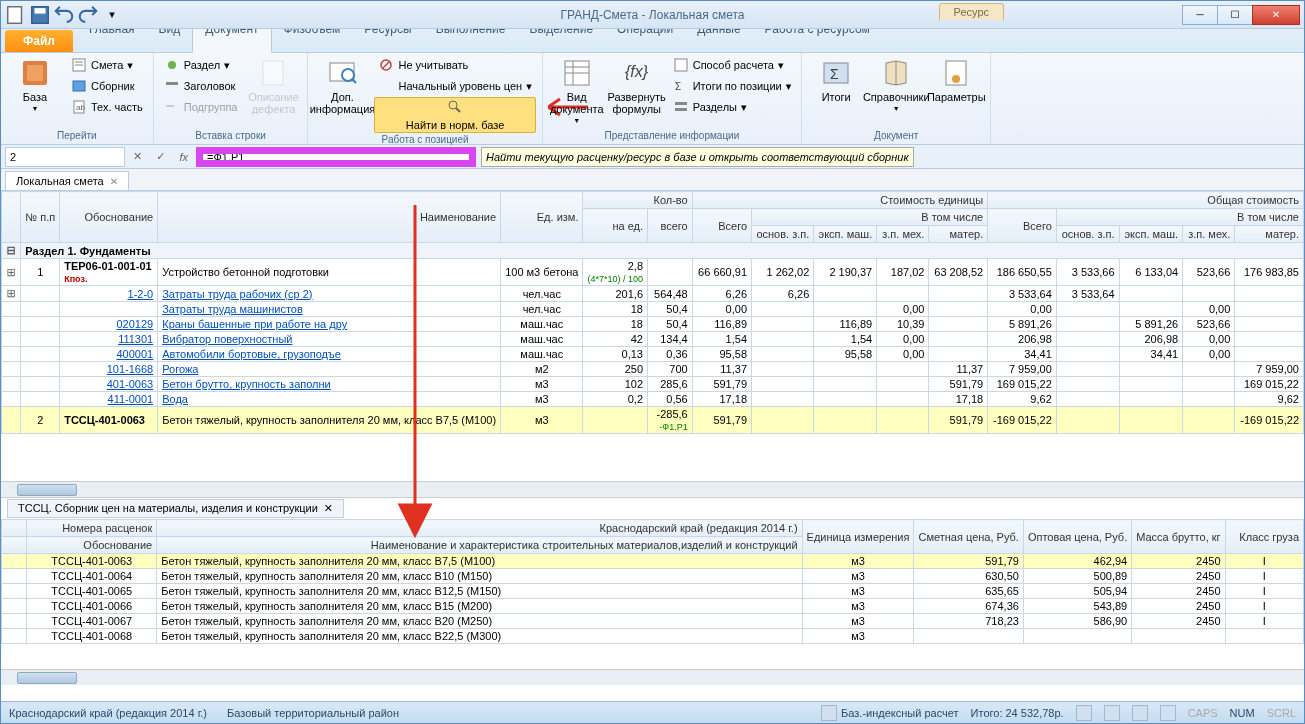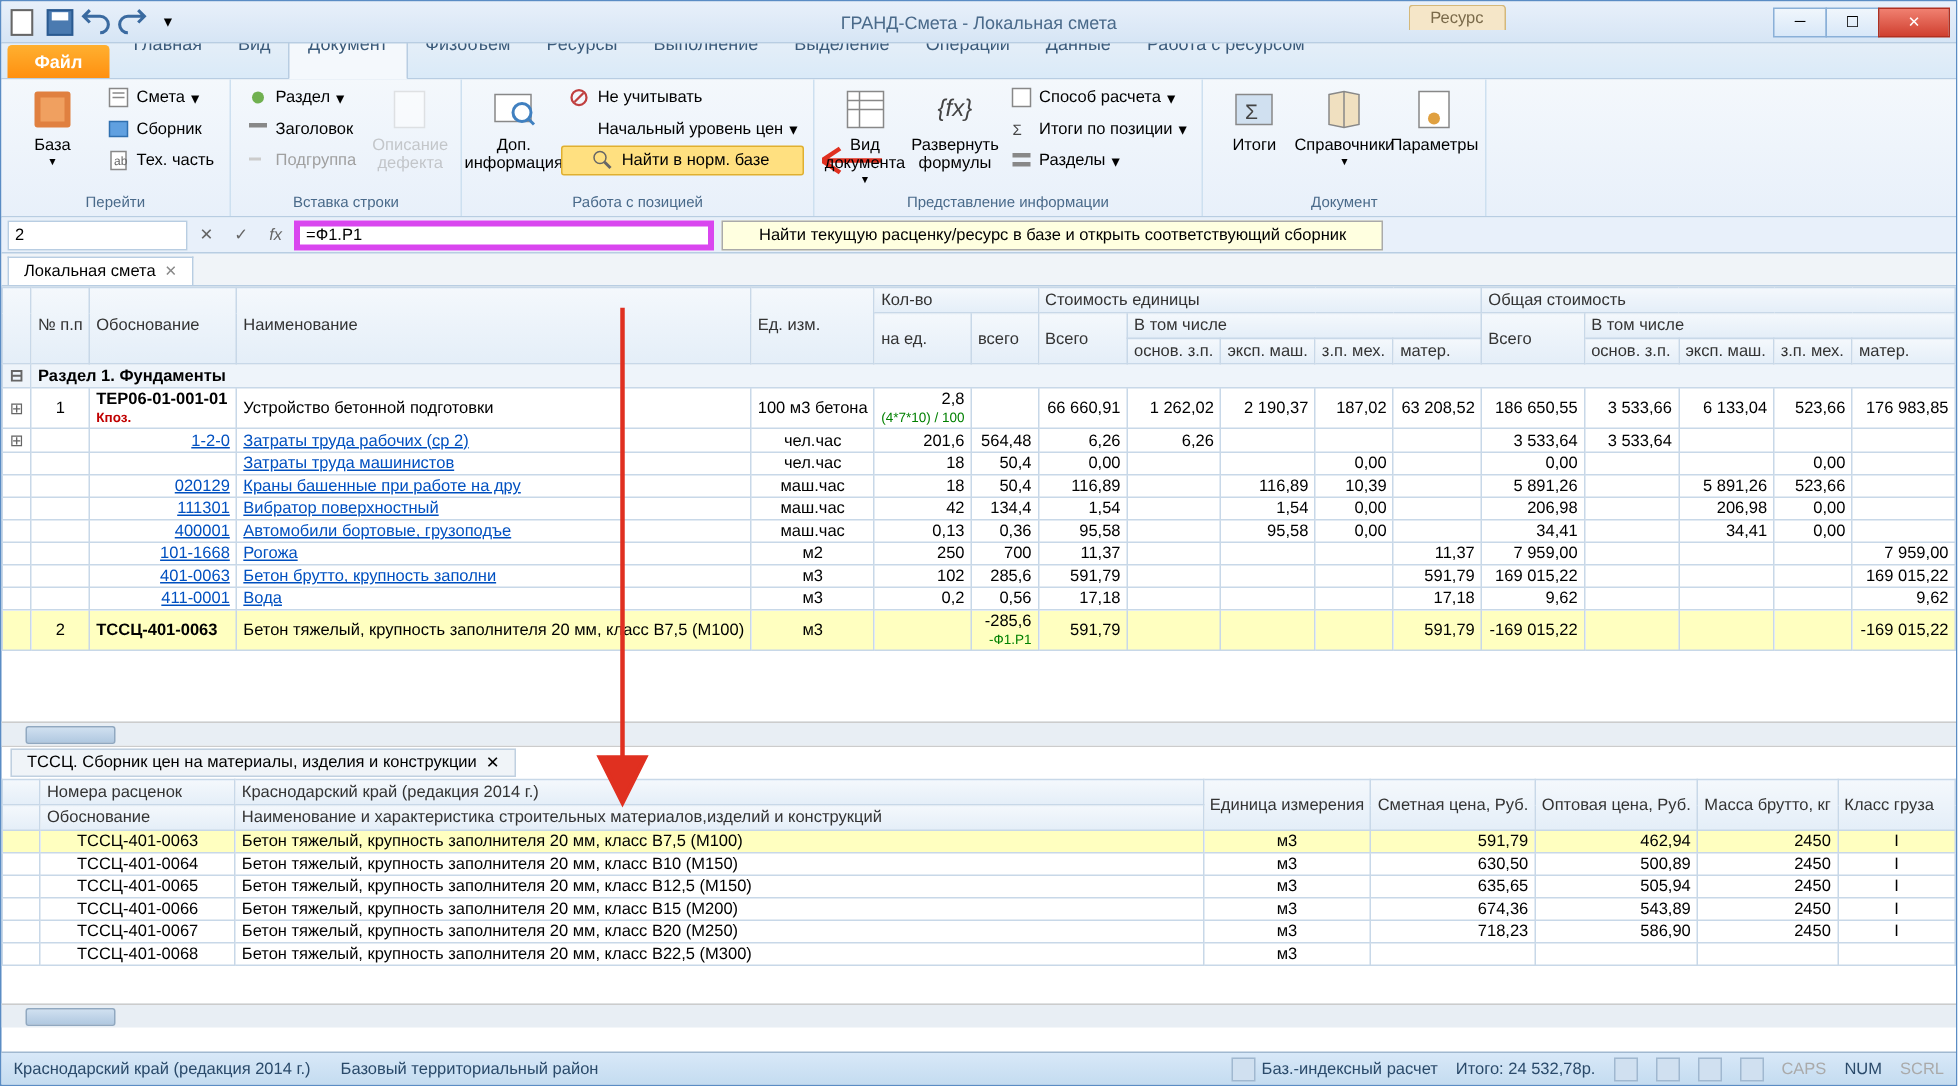--- a/index.html
+++ b/index.html
@@ -21,37 +21,37 @@
 .rgroup { border-right: 1px solid #cde0f0; padding: 2px 6px; display: flex; flex-direction: column; position: relative; }
 .rgroup-label { text-align: center; font-size: 10px; color: #4a6a8a; padding: 1px 0; margin-top: auto; }
 .rgroup-content { display: flex; gap: 4px; flex: 1; }
 .rbtn-lg { width: 56px; display: flex; flex-direction: column; align-items: center; padding: 2px; cursor: pointer; border-radius: 3px; }
 .rbtn-lg .ico { width: 32px; height: 32px; margin-bottom: 2px; }
 .rbtn-lg span { font-size: 11px; text-align: center; line-height: 12px; }
 .rcol { display: flex; flex-direction: column; gap: 1px; }
 .rbtn-sm { display: flex; align-items: center; gap: 4px; padding: 2px 4px; cursor: pointer; border-radius: 2px; font-size: 11px; white-space: nowrap; }
 .rbtn-sm.disabled { color: #a0a0a0; cursor: default; }
 .rbtn-sm .mico { width: 16px; height: 16px; }
-.highlight-btn { background: #ffe080 !important; border: 1px solid #e0b030; padding: 1px 19px; }
+.highlight-btn { background: #ffe080 !important; border: 1px solid #e0b030; padding: 1px 2px; flex-direction: column; }
 .arrow-callout { position: absolute; width: 40px; height: 20px; pointer-events: none; }
 .arrow-down { position: absolute; left: 395px; top: 205px; width: 40px; height: 340px; pointer-events: none; z-index: 100; }
 .formula-bar { height: 24px; background: #e8f0fa; border-bottom: 1px solid #b8cde2; display: flex; align-items: center; padding: 0 4px; gap: 2px; position: relative; }
 .fb-cell { width: 120px; height: 20px; border: 1px solid #b8cde2; background: #fff; padding: 0 4px; font-size: 11px; }
 .fb-x { padding: 0 6px; cursor: pointer; color: #666; }
 .fb-fx { padding: 0 6px; font-style: italic; color: #666; }
-.fb-input { flex: 0 0 280px; height: 20px; border: 4px solid #d946ef; background: #fff; padding: 0 4px; font-size: 11px; }
-.tooltip-box { position: absolute; left: 480px; top: 2px; background: #ffffe0; border: 1px solid #aaa; padding: 3px 24px; font-size: 11px; white-space: nowrap; }
+.fb-input { flex: 0 0 280px; height: 20px; border: 7px solid #d946ef; background: #fff; padding: 0 4px; font-size: 11px; }
+.tooltip-box { position: absolute; left: 480px; top: 2px; background: #ffffe0; border: 1px solid #aaa; padding: 3px 4px; font-size: 11px; white-space: nowrap; font-style: italic; }
 .doc-tabs { height: 22px; background: #f0f4f8; border-bottom: 1px solid #b8cde2; display: flex; align-items: flex-end; }
 .doc-tab { background: #fff; border: 1px solid #b8cde2; border-bottom: none; padding: 3px 10px; font-size: 11px; display: flex; align-items: center; gap: 6px; margin-left: 4px; }
 .doc-tab .x { color: #888; cursor: pointer; font-size: 10px; }
 .grid-area { flex: 1; overflow: hidden; display: flex; flex-direction: column; }
 .grid-wrap { overflow: auto; }
 table.grid { border-collapse: collapse; width: 100%; font-size: 11px; }
 table.grid th, table.grid td { border: 1px solid #c8d8e8; padding: 1px 4px; white-space: nowrap; overflow: hidden; }
-table.grid th { background: linear-gradient(#f4f8fc,#e4eef8); font-weight: normal; color: #333; text-align: left; height: 17px; }
+table.grid th { background: linear-gradient(#f4f8fc,#e4eef8); font-weight: normal; color: #333; text-align: right; height: 17px; }
 table.grid td { height: 15px; }
 .num { text-align: right; }
 .ctr { text-align: center; }
 .section-row td { background: #eef4fa; font-weight: bold; }
 .link-blue { color: #0050c0; text-decoration: underline; cursor: pointer; }
 .sel-row td { background: #ffffc0; }
 .green-txt { color: #008000; }
 .red-txt { color: #c00000; font-weight: bold; font-size: 9px; }
 .expand-col { width: 28px; text-align: center; color: #666; cursor: pointer; }
 .scroll-strip { height: 16px; background: #e8eef4; border-top: 1px solid #ccc; position: relative; }

